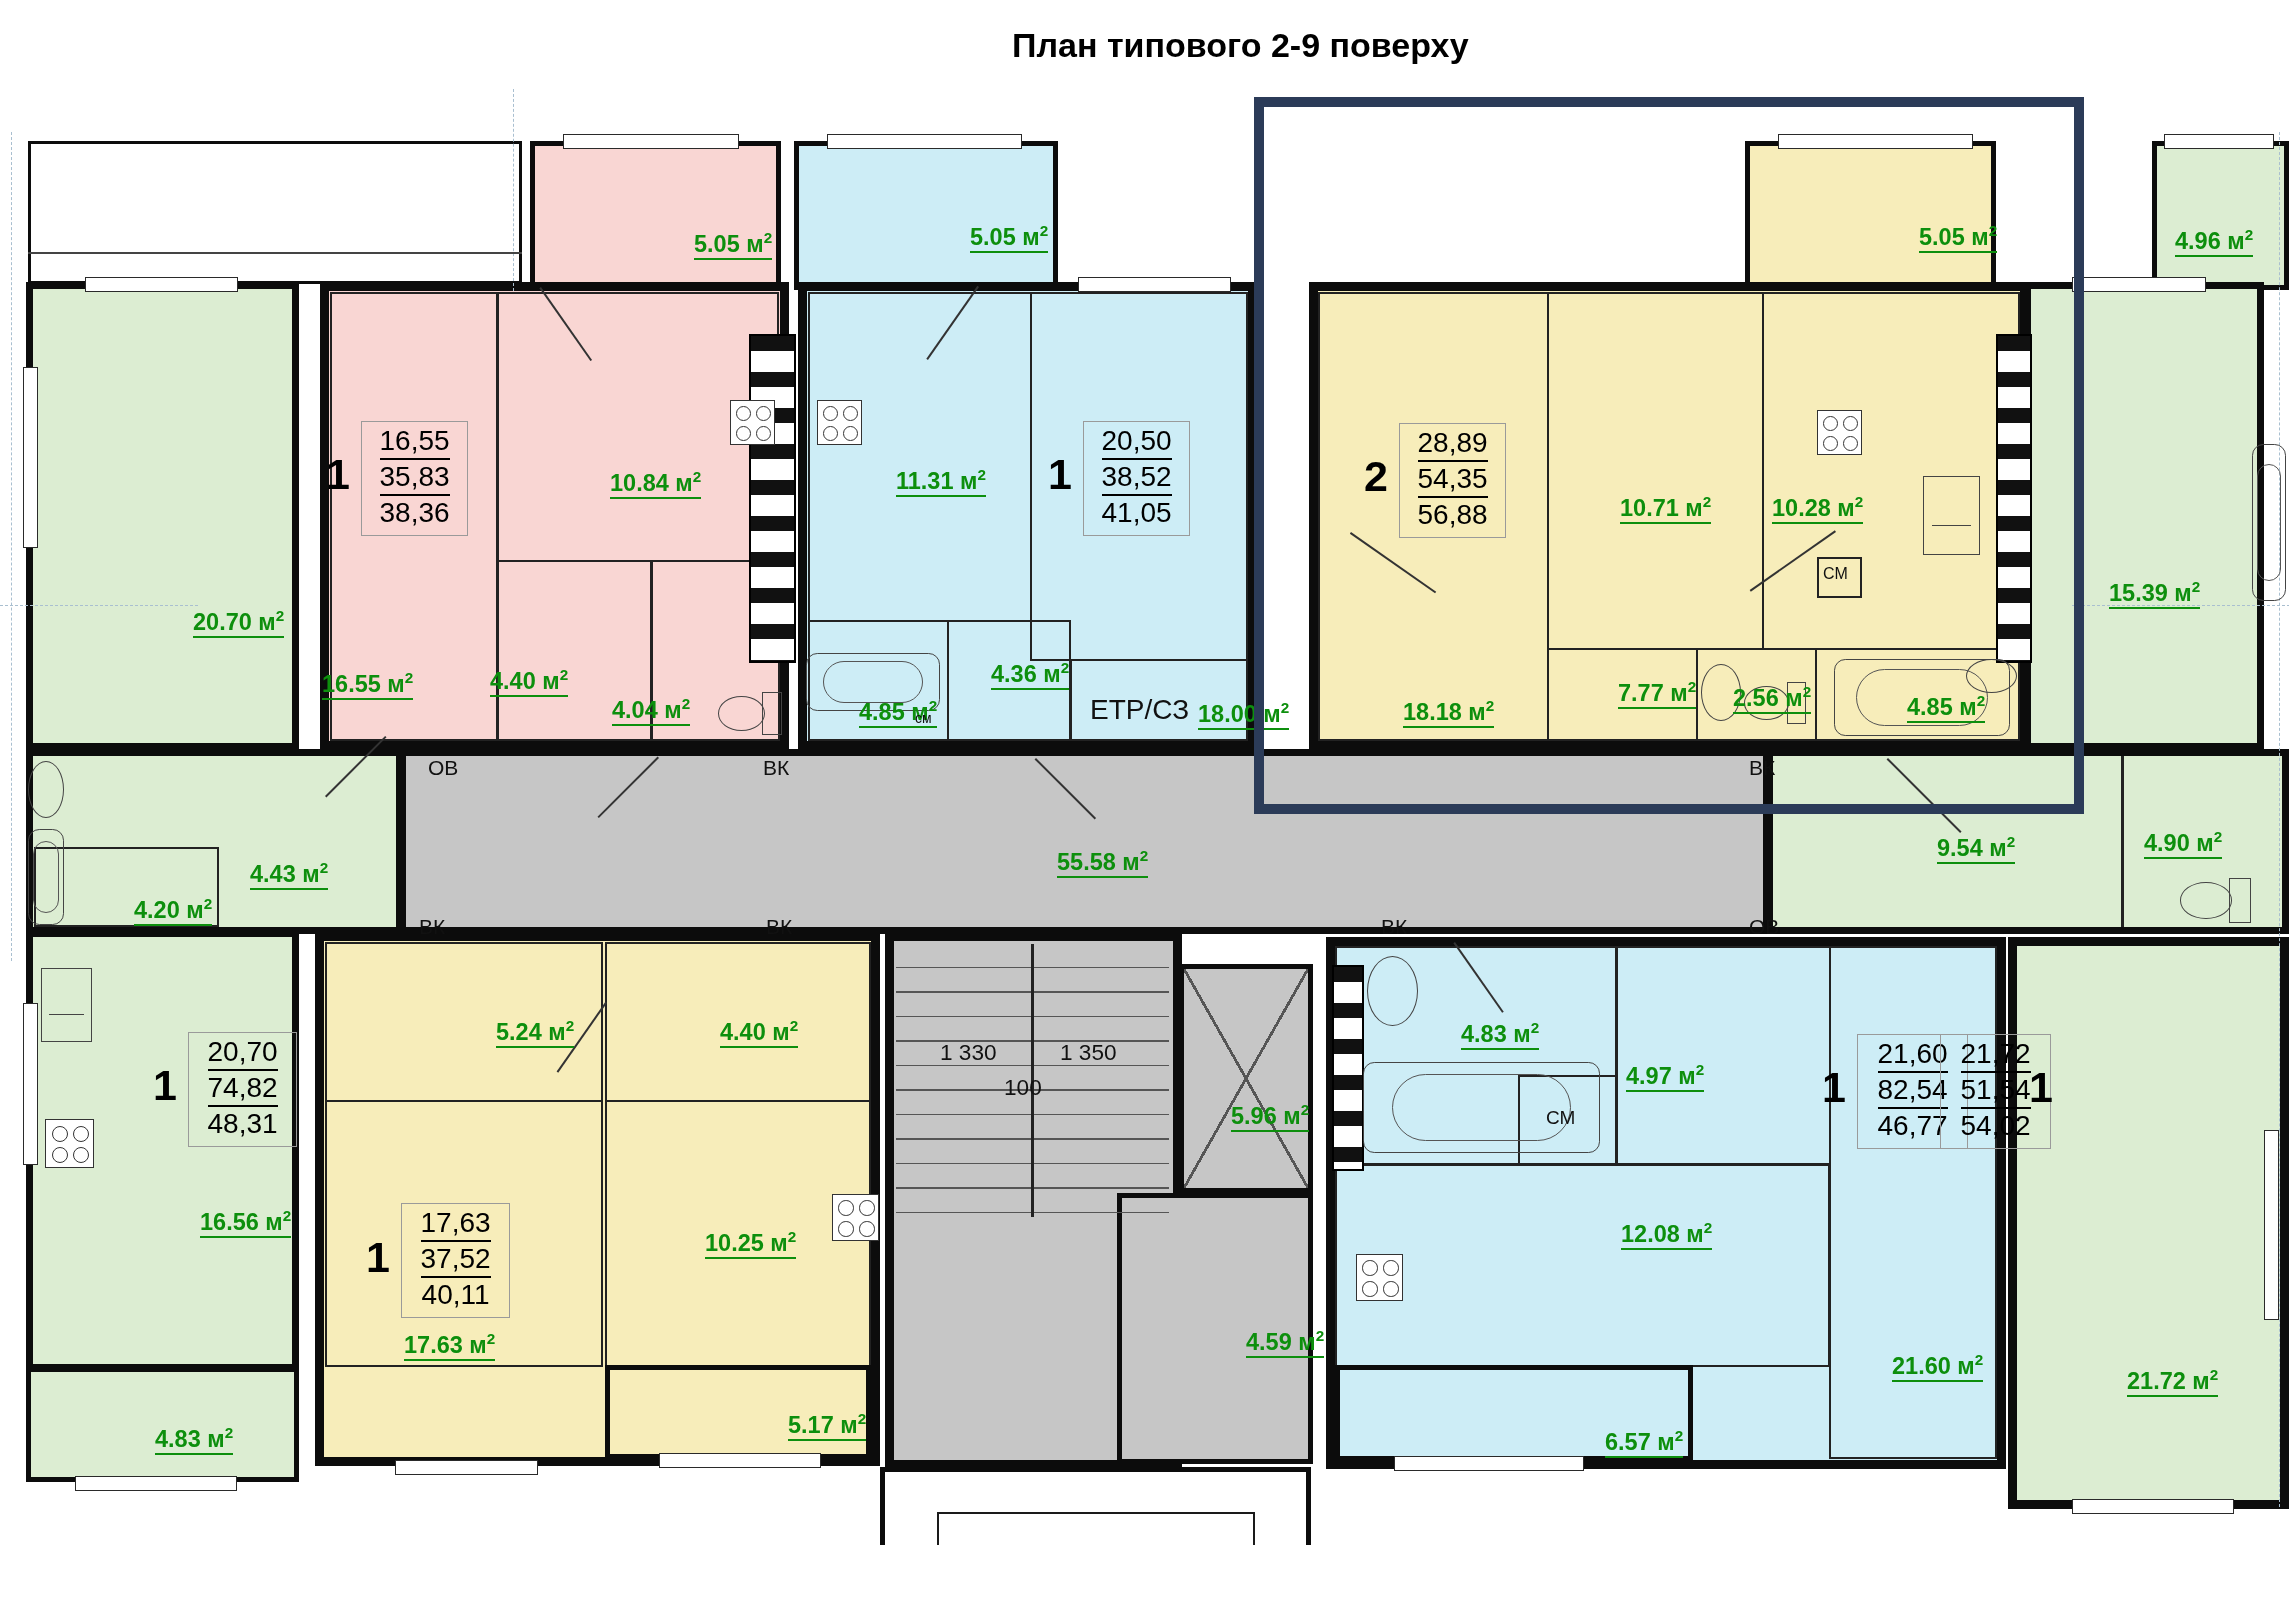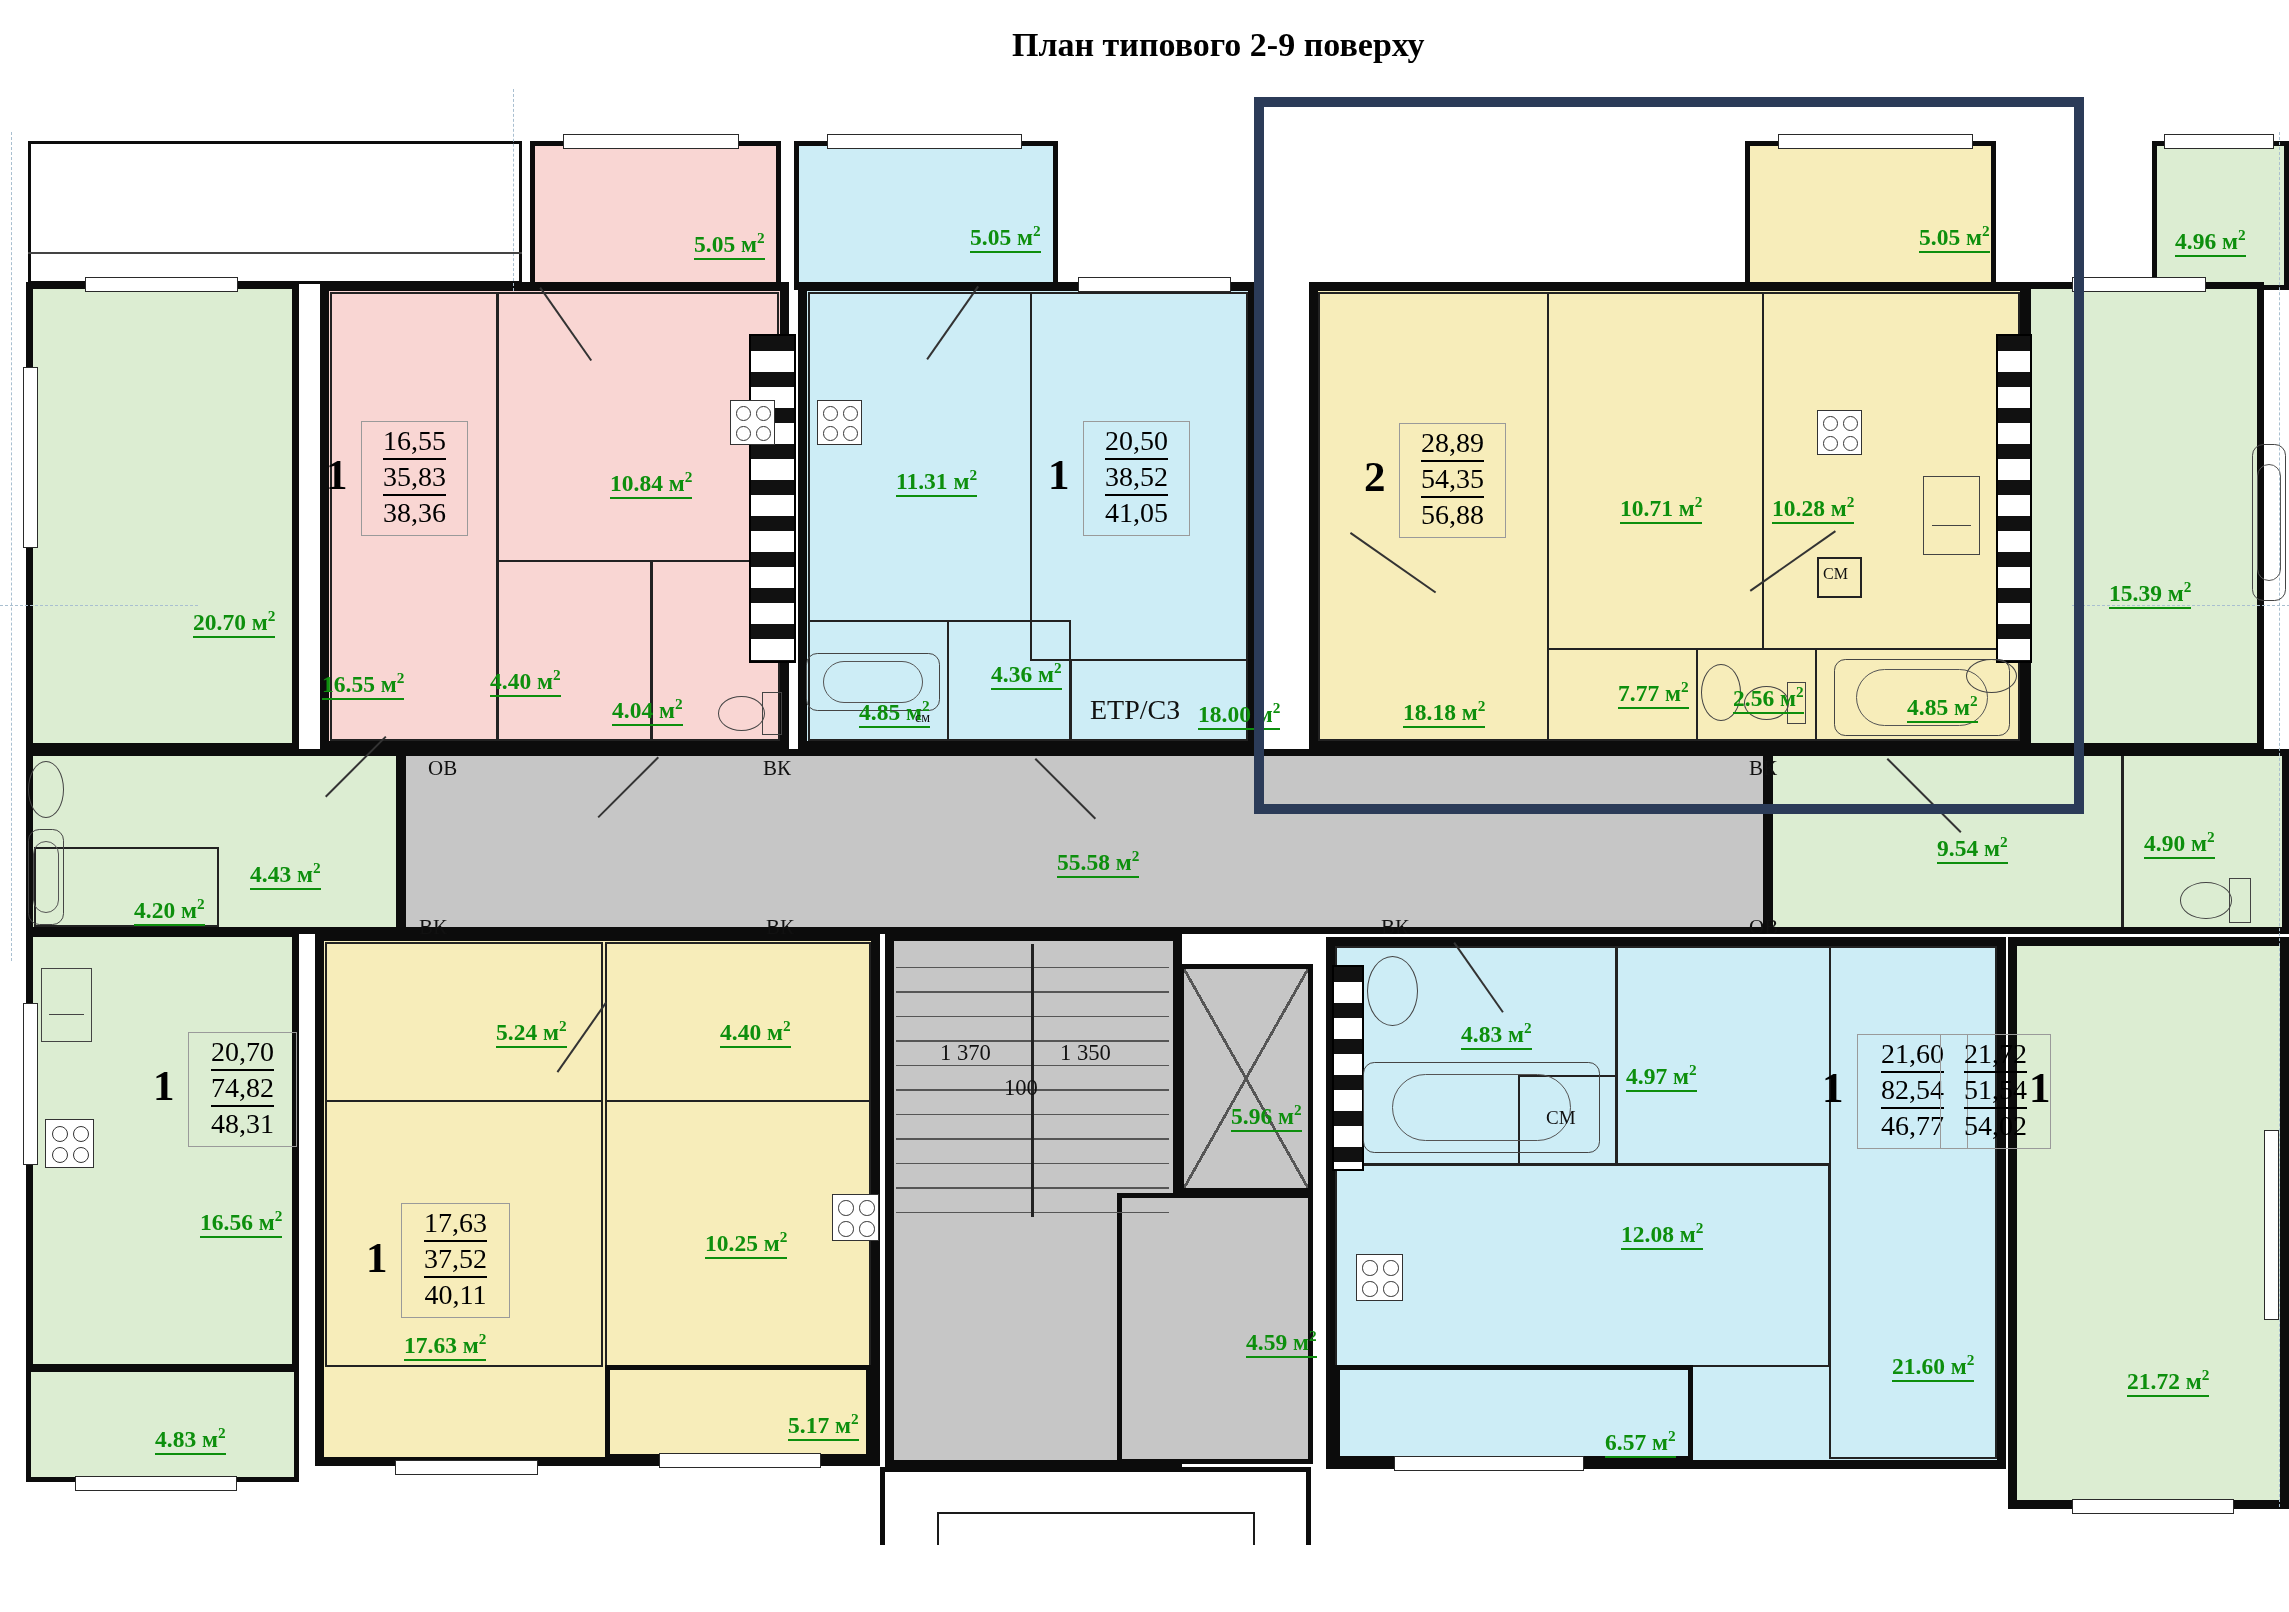--- a/index.html
+++ b/index.html
@@ -1,17 +1,17 @@
 <!DOCTYPE html>
 <html style="font-size:15px"><head>
 <meta charset="utf-8">
 <style>
   html,body{margin:0;padding:0;background:#fff;}
   #plan{position:relative;width:2289px;height:1545px;background:#fff;
-        font-family:Liberation Serif, serif;overflow:hidden;}
+        font-family:Liberation Sans, sans-serif;overflow:hidden;}
   .r{position:absolute;box-sizing:border-box;}
   .b10{border:9.4px solid #0c0c0c;}
   .b8{border:7.5px solid #0c0c0c;}
   .b6{border:5.6px solid #0c0c0c;}
   .b4{border:3.8px solid #0c0c0c;}
   .b3{border:2.8px solid #1a1a1a;}
   .b2{border:2.8px solid #222;background:transparent;}
   .pink{background:#f9d6d3;}
   .blue{background:#cdedf6;}
   .yellow{background:#f7edba;}
@@ -180,21 +180,21 @@
     <div class="smalllabel" style="left: 763px; top: 756px; font-size: 21px;">ВК</div>
     <div class="smalllabel" style="left: 1749px; top: 756px; font-size: 21px;">ВК</div>
     <div class="smalllabel" style="left: 419px; top: 915px; font-size: 21px;">ВК</div>
     <div class="smalllabel" style="left: 766px; top: 915px; font-size: 21px;">ВК</div>
     <div class="smalllabel" style="left: 1381px; top: 915px; font-size: 21px;">ВК</div>
     <div class="smalllabel" style="left: 1749px; top: 915px; font-size: 21px;">ОВ</div>
     <div class="smalllabel" style="left: 1090px; top: 694px; font-size: 28px;">ЕТР/СЗ</div>
     <div class="smalllabel" style="left: 1823px; top: 565px; font-size: 16px;">СМ</div>
     <div class="smalllabel" style="left: 915px; top: 710px; font-size: 14px;">см</div>
     <div class="smalllabel" style="left: 1546px; top: 1107px; font-size: 19px;">СМ</div>
-    <div class="smalllabel" style="left: 940px; top: 1040px; font-size: 22.6px;">1 370</div>
+    <div class="smalllabel" style="left: 940px; top: 1040px; font-size: 22.6px;">1 330</div>
     <div class="smalllabel" style="left: 1004px; top: 1075px; font-size: 22.6px;">100</div>
     <div class="smalllabel" style="left: 1060px; top: 1040px; font-size: 22.6px;">1 350</div>
     <div class="sum" style="left: 361px; top: 421px; width: 94px; height: 109px;"><span class="sl slu">16,55</span><br><span class="sl slu">35,83</span><br><span class="sl">38,36</span></div>
     <div class="aptnum" style="left: 326px; top: 450px;">1</div>
     <div class="sum" style="left: 1083px; top: 421px; width: 94px; height: 109px;"><span class="sl slu">20,50</span><br><span class="sl slu">38,52</span><br><span class="sl">41,05</span></div>
     <div class="aptnum" style="left: 1048px; top: 450px;">1</div>
     <div class="sum" style="left: 1399px; top: 423px; width: 94px; height: 109px;"><span class="sl slu">28,89</span><br><span class="sl slu">54,35</span><br><span class="sl">56,88</span></div>
     <div class="aptnum" style="left: 1364px; top: 452px;">2</div>
     <div class="sum" style="left: 188px; top: 1032px; width: 96px; height: 109px;"><span class="sl slu">20,70</span><br><span class="sl slu">74,82</span><br><span class="sl">48,31</span></div>
     <div class="aptnum" style="left: 153px; top: 1061px;">1</div>

